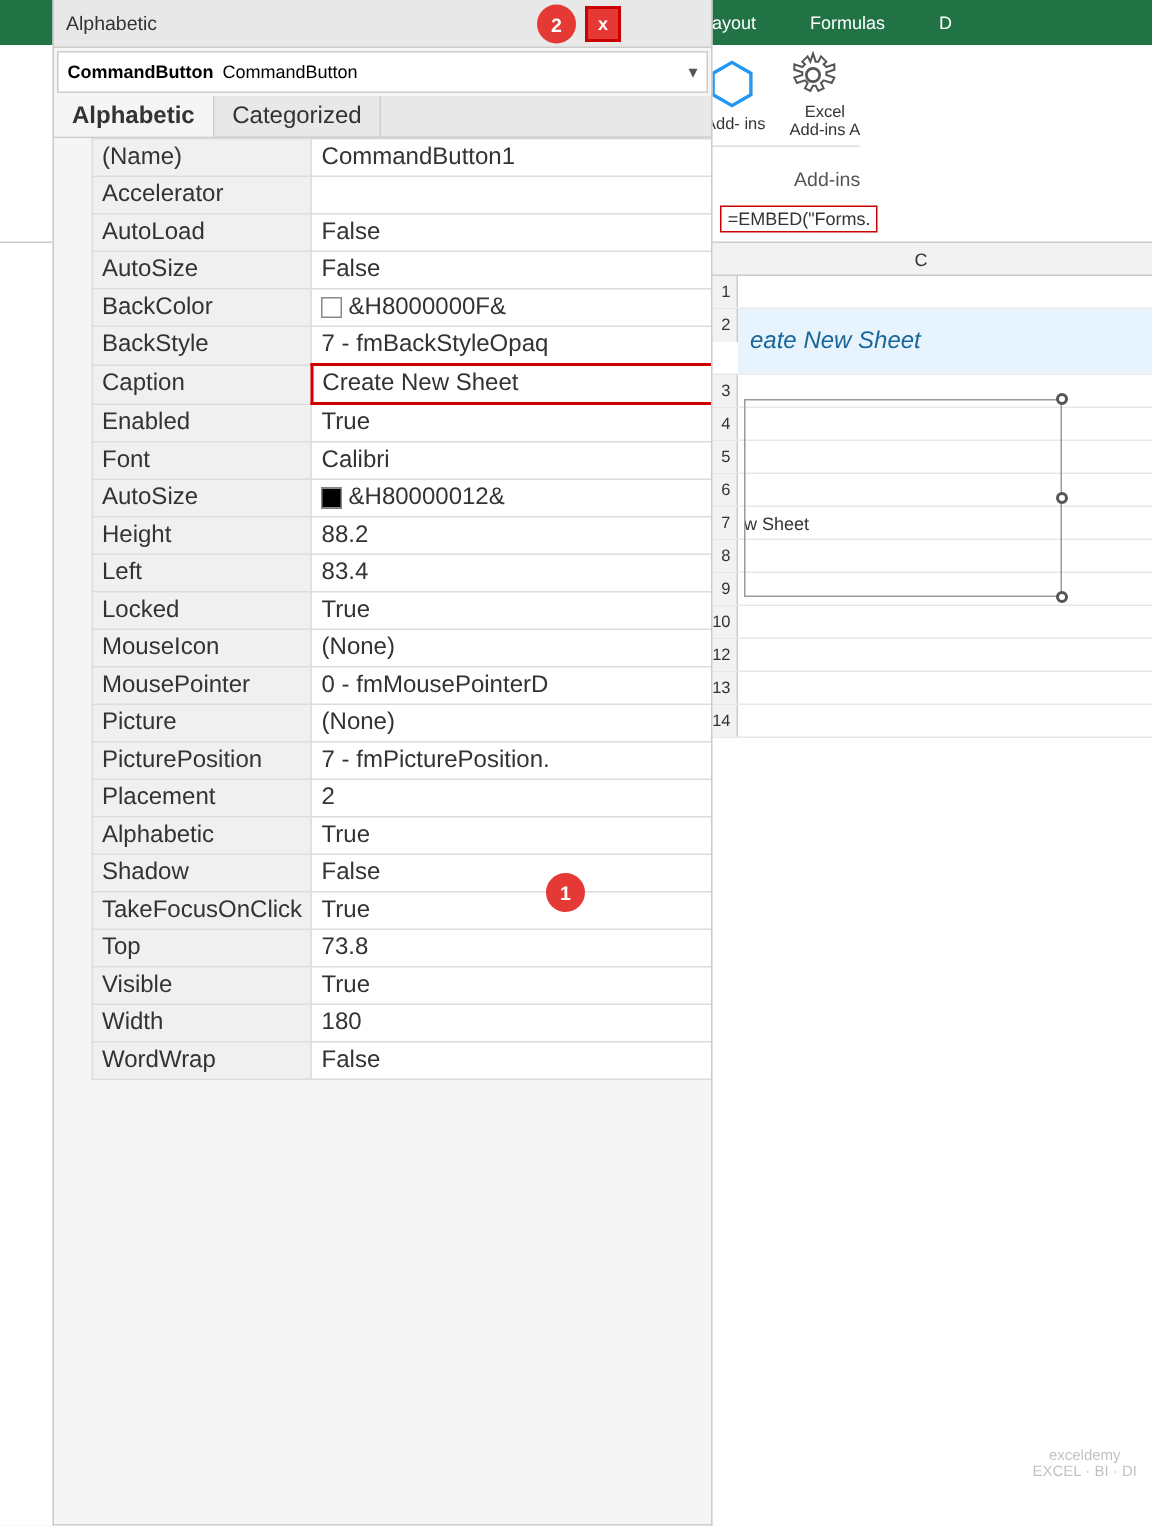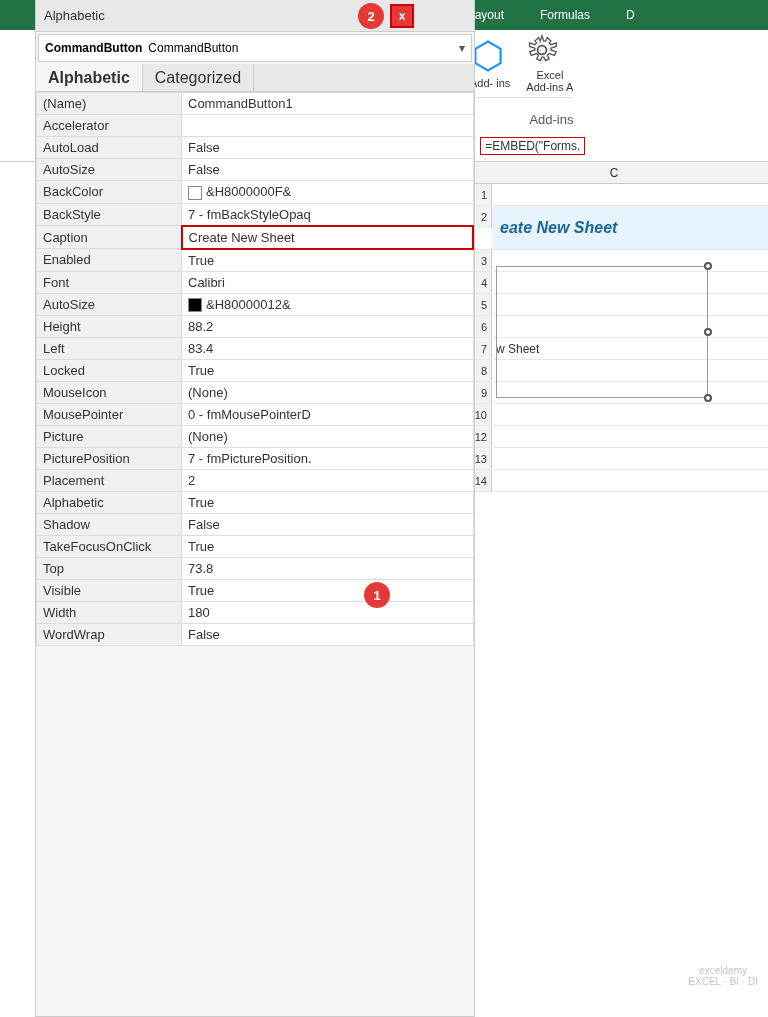--- a/index.html
+++ b/index.html
@@ -289,21 +289,22 @@
     }
 
     .tab.active {
       background: #f5f5f5;
       font-weight: bold;
     }
 
     .props-table {
       width: 100%;
       border-collapse: collapse;
-      font-size: 13px;
+      font-size: 16px;
+      margin-left: 25px;
     }
 
     .props-table td {
       border: 1px solid #ddd;
       padding: 3px 6px;
       height: 22px;
     }
 
     .props-table td:first-child {
       background: #f0f0f0;
@@ -394,21 +395,21 @@
 <div class="excel-grid">
 
   <div class="grid-row">
     <div class="row-num">1</div>
     <div class="cell-content"></div>
   </div>
 
   <div style="height:44px; display:flex; align-items:stretch; border-bottom:1px solid #e8e8e8;">
     <div class="row-num" style="height:22px; align-self:flex-start;">2</div>
     <div style="flex:1; background:#e8f4fd; display:flex; align-items:center; justify-content:flex-start; padding-left:8px;">
-      <span style="font-size:16px; font-weight:bold; font-style:italic; color:#1a6699;">eate New Sheet</span>
+      <span style="font-size:16px; font-weight:normal; font-style:italic; color:#1a6699;">eate New Sheet</span>
     </div>
   </div>
   <div class="grid-row">
     <div class="row-num">3</div>
     <div class="cell-content"></div>
   </div>
   <div class="grid-row">
     <div class="row-num">4</div>
     <div class="cell-content"></div>
   </div>

